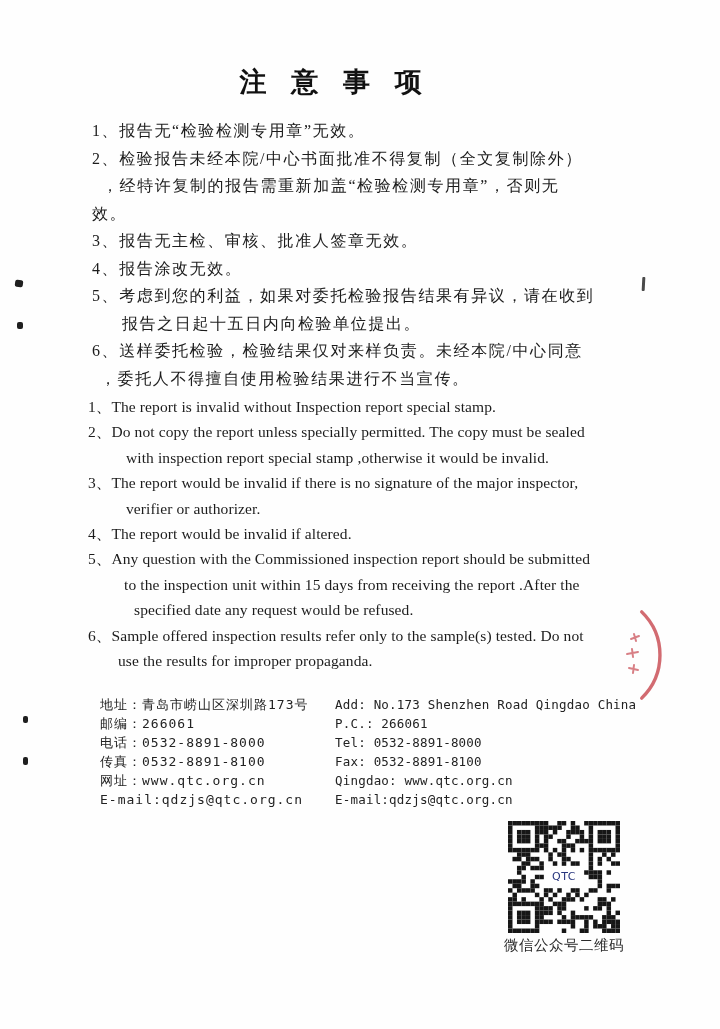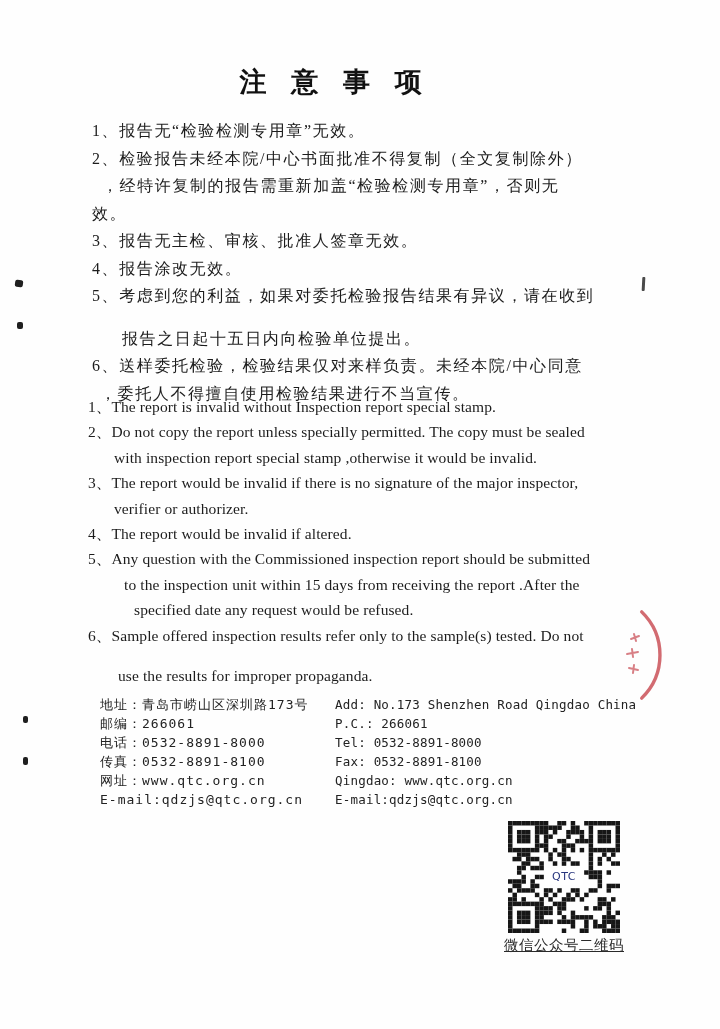--- a/index.html
+++ b/index.html
@@ -27,22 +27,22 @@
 
   
   .en-notes{
     position:absolute;left:88px;top:394px;width:545px;
     font-size:15.5px;color:#1c1c1c;
   }
   .en-notes .ln{height:25.4px;line-height:25.4px;white-space:nowrap;letter-spacing:0.1px;}
 
   .ind8{margin-left:8px;}
   .ind10{margin-left:10px;}
-  .ind30{margin-left:30px;margin-top:15px;}
-  .ind38{margin-left:26px;}
+  .ind30{margin-left:30px;}
+  .ind38{margin-left:38px;}
   .ind44{margin-left:36px;}
   .ind46{margin-left:46px;}
 
   
   .contact-cn{
     position:absolute;left:100px;top:695px;width:250px;
     font-family:"DejaVu Sans Mono","Liberation Mono",monospace;
     font-size:13px;letter-spacing:1px;color:#222;
   }
   .contact-en{
@@ -57,21 +57,21 @@
   .qr-wrap svg{display:block;width:112px;height:112px;}
   .qr-logo{
     position:absolute;left:37px;top:47px;width:38px;height:17px;
     background:#fff;display:flex;align-items:center;justify-content:center;
     font-family:"DejaVu Sans","Liberation Sans",sans-serif;
     font-weight:400;font-size:11px;letter-spacing:0.5px;
   }
   .qr-caption{
     position:absolute;left:502px;top:936px;width:124px;height:20px;
     text-align:center;font-family:"DejaVu Sans","Liberation Sans",sans-serif;
-    font-size:14.5px;letter-spacing:0.5px;color:#2a2a2a;text-decoration:underline;
+    font-size:14.5px;letter-spacing:0.5px;color:#2a2a2a;
   }
 
   
   .stamp{position:absolute;left:555px;top:598px;width:115px;height:115px;pointer-events:none;}
 
   
   .dot{position:absolute;background:#1f1f1f;border-radius:2px;}
   .dot1{left:15px;top:280px;width:8px;height:7px;transform:rotate(8deg);}
   .dot2{left:17px;top:322px;width:6px;height:7px;}
   .dot3{left:23px;top:716px;width:5px;height:7px;}

